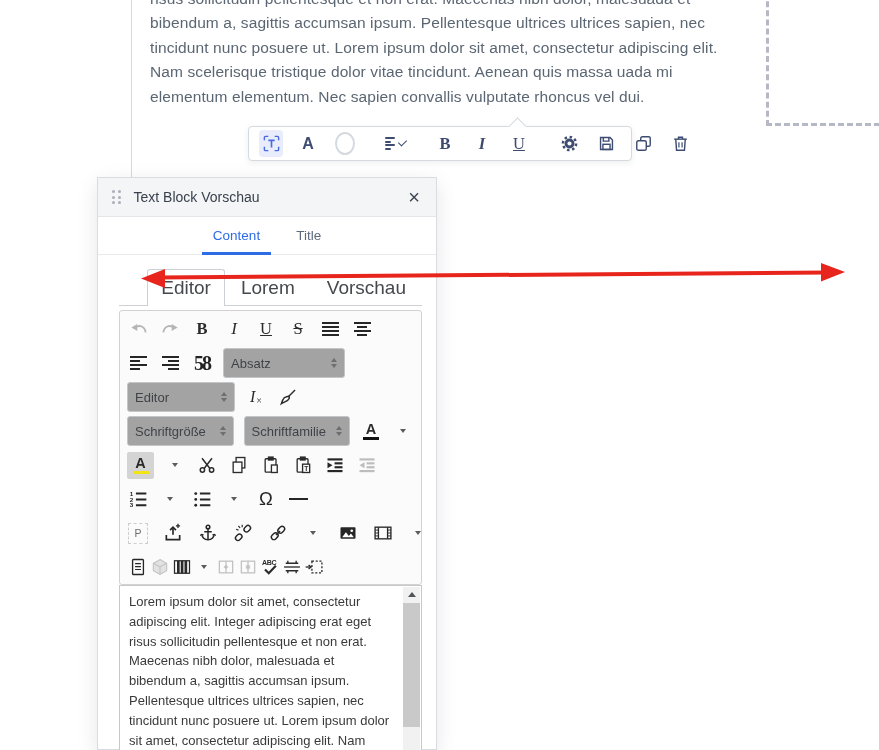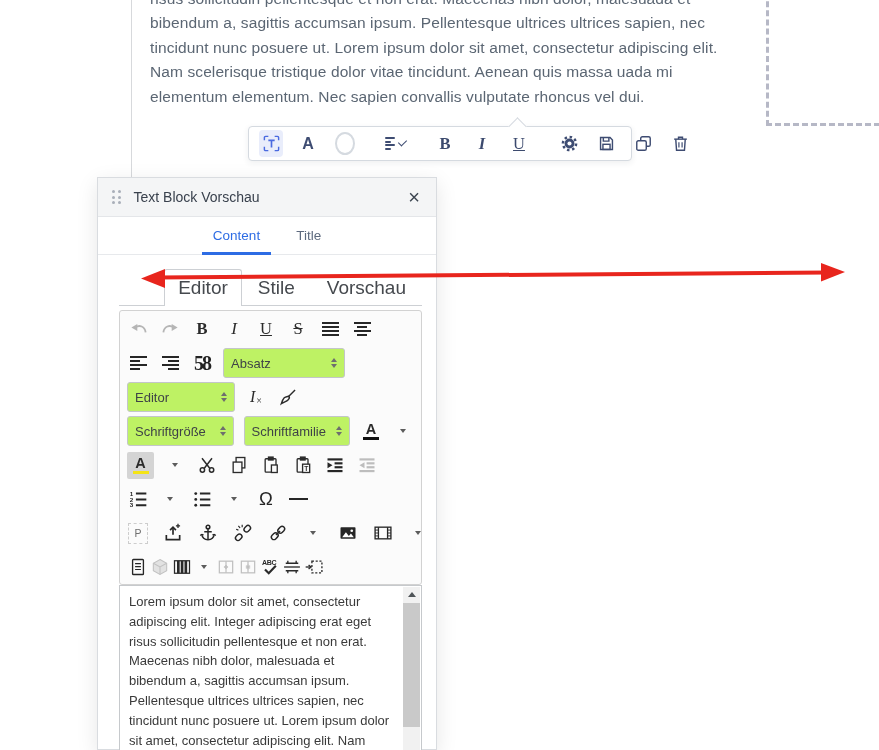--- a/index.html
+++ b/index.html
@@ -67,21 +67,21 @@
   .ser{font-family:"Liberation Serif",serif;font-size:16.5px;font-weight:bold;color:#2b2b2b;}
   .ser.it{font-weight:normal;font-style:italic;font-size:17px;}
   .ser.un{font-weight:normal;text-decoration:underline;}
   .ser.st{font-weight:normal;text-decoration:line-through;}
   .bars{display:inline-flex;flex-direction:column;justify-content:space-between;width:17px;height:15px;}
   .bars i{display:block;height:2.6px;background:#262626;width:100%;}
   .bars.center{align-items:center}.bars.center i:nth-child(even){width:58%;}
   .bars.left i:nth-child(even){width:62%;}
   .bars.right{align-items:flex-end}.bars.right i:nth-child(even){width:62%;}
   .bq{font-family:"Liberation Serif",serif;font-weight:bold;font-size:20px;letter-spacing:-2px;color:#222;}
-  .dd{display:inline-flex;align-items:center;height:30px;background:#bef264;border:1px solid #c3c6c9;
+  .dd{display:inline-flex;align-items:center;height:30px;background:#a3a3a3;border:1px solid #c3c6c9;
     border-radius:3px;padding:0 7px;font-size:13px;color:#3f4347;box-sizing:border-box;cursor:pointer;}
   .spin{margin-left:auto;display:flex;flex-direction:column;gap:2.5px;padding-left:6px;}
   .spin b{width:0;height:0;border-left:3.5px solid transparent;border-right:3.5px solid transparent;display:block;}
   .spin b.up{border-bottom:4.5px solid #6e6e6e;}
   .spin b.down{border-top:4.5px solid #6e6e6e;}
   .caret{width:0;height:0;border-left:3.8px solid transparent;border-right:3.8px solid transparent;
     border-top:4.8px solid #5c5c5c;display:inline-block;}
   .clearfmt{font-family:"Liberation Serif",serif;font-size:16px;font-style:italic;color:#2b2b2b;}
   .clearfmt .sub{font-size:10px;font-style:normal;vertical-align:-2px;margin-left:1px;}
   .acol{display:inline-flex;flex-direction:column;align-items:center;gap:1px;}
@@ -214,21 +214,21 @@
     </header>
 
     <nav class="p-tabs">
       <button class="p-tab active">Content</button>
       <button class="p-tab">Title</button>
     </nav>
 
     <div class="e-tabs">
       <span class="e-spacer"></span>
       <button class="e-tab active">Editor</button>
-      <button class="e-tab plain">Stile</button>
+      <button class="e-tab plain">Lorem</button>
       <button class="e-tab plain">Vorschau</button>
     </div>
 
     <div class="mce-box">
 
       <div class="mce-row">
         <button class="tb">
           <svg class="ic18" viewBox="0 0 24 24">
             <path d="M8 9.5c5-4 12-1.5 13 6" fill="none" stroke="#b5b5b5" stroke-width="2.3"></path>
             <polygon points="3,9.5 10.5,5 10.5,14" fill="#b5b5b5"></polygon>

